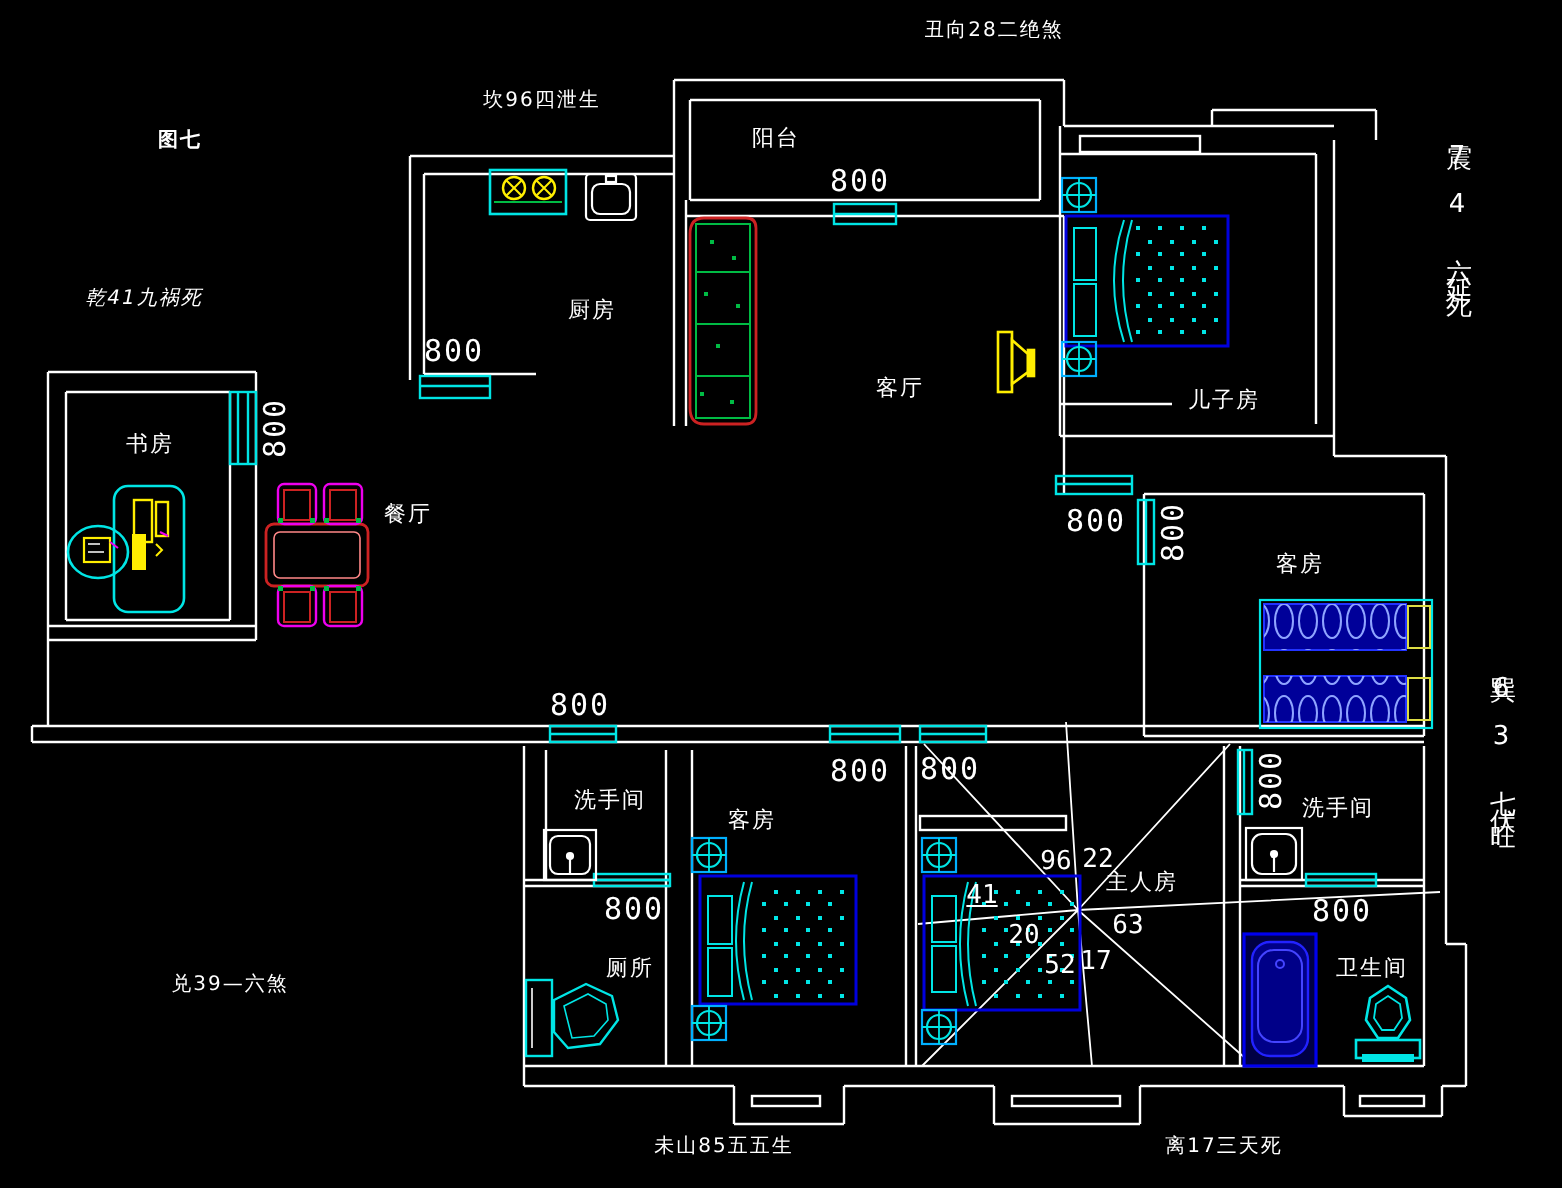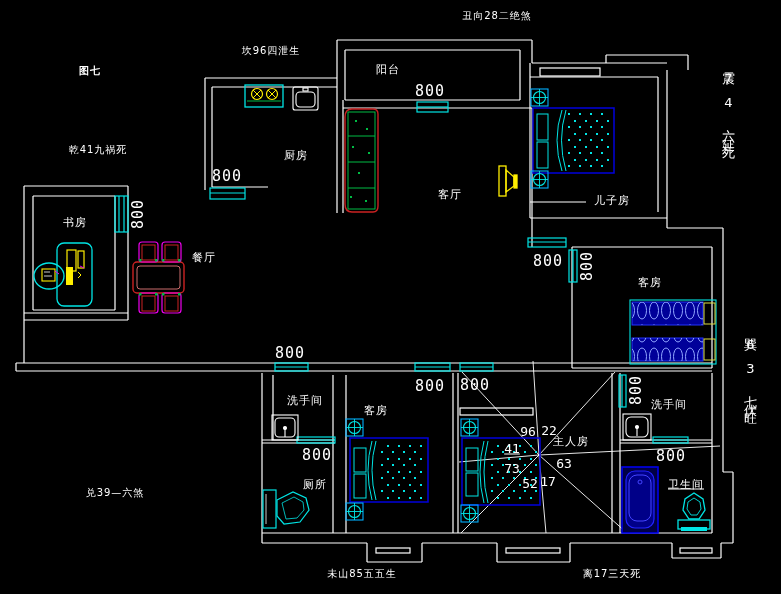--- a/index.html
+++ b/index.html
@@ -291,54 +291,54 @@
           <rect x="461" y="505" width="17" height="17"></rect>
           <circle cx="469.5" cy="513.5" r="6" stroke="#00e5e5"></circle>
           <path d="M461,513.5 H478 M469.5,505 V522" stroke="#00e5e5" stroke-width="0.9"></path>
         </g>
   </g>
 </svg>
 
 <div class="lbl peri" style="left:90px;top:71px;font-weight:bold;">图七</div>
 <div class="lbl peri" style="left:497px;top:16px;">丑向28二绝煞</div>
 <div class="lbl peri" style="left:271px;top:51px;">坎96四泄生</div>
-<div class="lbl peri" style="left:98px;top:150px;">乾41九祸死</div>
+<div class="lbl peri" style="left:72px;top:150px;font-style:italic;">乾41九祸死</div>
 <div class="vtext" style="left:722px;top:62px;">震74六延死</div>
 <div class="vtext" style="left:744px;top:328px;">巽63七伏旺</div>
 <div class="lbl peri" style="left:115px;top:493px;">兑39—六煞</div>
 <div class="lbl peri" style="left:362px;top:574px;">未山85五五生</div>
 <div class="lbl peri" style="left:612px;top:574px;">离17三天死</div>
 
 <div class="lbl room" style="left:388px;top:69px;">阳台</div>
 <div class="lbl room" style="left:296px;top:155px;">厨房</div>
 <div class="lbl room" style="left:450px;top:194px;">客厅</div>
 <div class="lbl room" style="left:204px;top:257px;">餐厅</div>
 <div class="lbl room" style="left:75px;top:222px;">书房</div>
 <div class="lbl room" style="left:612px;top:200px;text-align:right;">儿子房</div>
 <div class="lbl room" style="left:650px;top:282px;">客房</div>
 <div class="lbl room" style="left:376px;top:410px;">客房</div>
 <div class="lbl room" style="left:571px;top:441px;">主人房</div>
 <div class="lbl room" style="left:305px;top:400px;">洗手间</div>
 <div class="lbl room" style="left:669px;top:404px;">洗手间</div>
 <div class="lbl room" style="left:315px;top:484px;">厕所</div>
-<div class="lbl room" style="left:686px;top:484px;text-decoration:underline;">卫生间</div>
+<div class="lbl room" style="left:686px;top:484px;">卫生间</div>
 
 <div class="lbl dim" style="left:430px;top:91px;">800</div>
 <div class="lbl dim" style="left:227px;top:176px;">800</div>
 <div class="lbl dim dim-v" style="left:138px;top:214px;">800</div>
 <div class="lbl dim" style="left:548px;top:261px;">800</div>
 <div class="lbl dim dim-v" style="left:587px;top:266px;">800</div>
 <div class="lbl dim" style="left:290px;top:353px;">800</div>
 <div class="lbl dim" style="left:430px;top:386px;">800</div>
 <div class="lbl dim" style="left:475px;top:385px;">800</div>
 <div class="lbl dim dim-v" style="left:636px;top:390px;">800</div>
 <div class="lbl dim" style="left:671px;top:456px;">800</div>
 <div class="lbl dim" style="left:317px;top:455px;">800</div>
 
 <div class="lbl cnum" style="left:528px;top:431px;text-align:right;">96</div>
 <div class="lbl cnum" style="left:549px;top:430px;">22</div>
-<div class="lbl cnum" style="left:512px;top:448px;text-decoration:underline;">41</div>
+<div class="lbl cnum" style="left:491px;top:448px;text-decoration:underline;">41</div>
 <div class="lbl cnum" style="left:564px;top:463px;">63</div>
-<div class="lbl cnum" style="left:512px;top:468px;">73</div>
+<div class="lbl cnum" style="left:512px;top:468px;">20</div>
 <div class="lbl cnum" style="left:530px;top:483px;">52</div>
 <div class="lbl cnum" style="left:548px;top:481px;">17</div>
 
 </div>
 
 </body></html>

